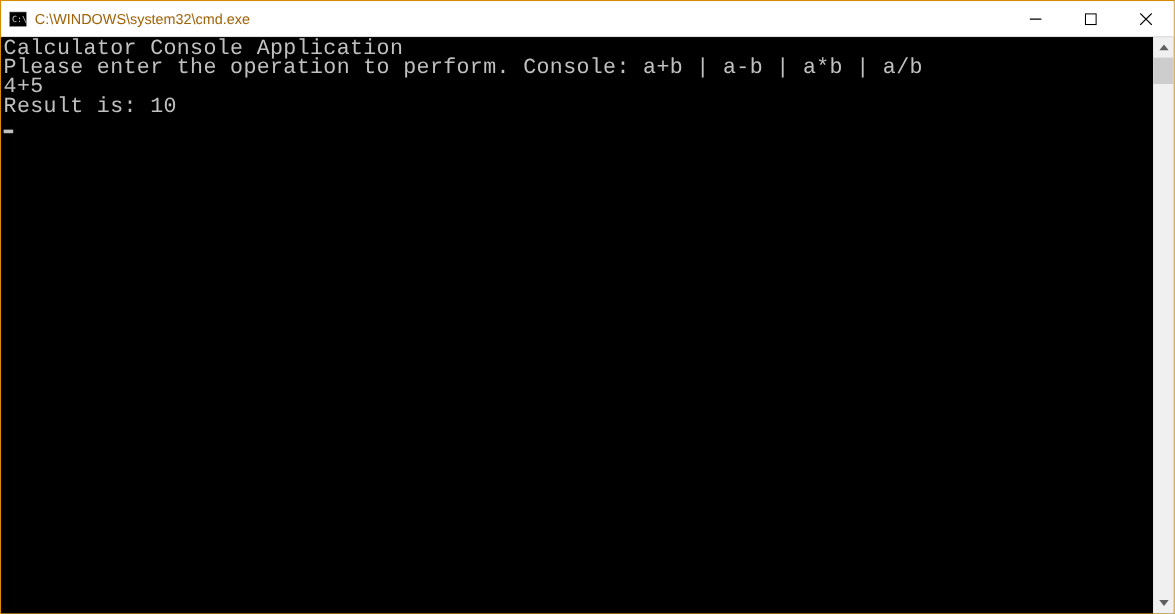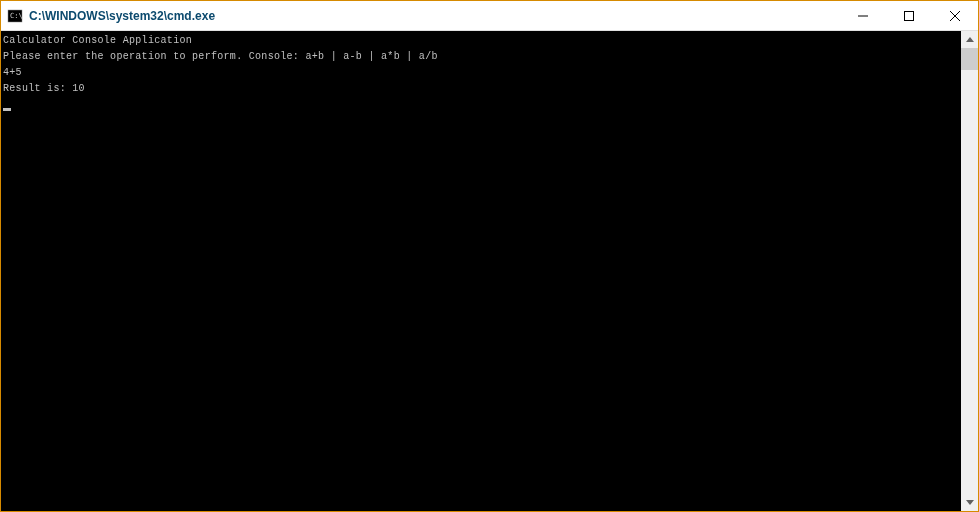--- a/index.html
+++ b/index.html
@@ -33,23 +33,22 @@
     .titlebar-icon {
       width: 16px;
       height: 16px;
       margin-right: 6px;
       display: flex;
       align-items: center;
       justify-content: center;
     }
     .titlebar-title {
       font-size: 12px;
-      color: #0c4a6e;
+      color: #a16207;
       flex: 1;
-      font-weight: bold;
     }
     .window-controls {
       display: flex;
       height: 100%;
     }
     .window-control {
       width: 46px;
       height: 100%;
       display: flex;
       align-items: center;
@@ -62,21 +61,21 @@
       flex: 1;
       display: flex;
       background: #000;
       position: relative;
     }
     .console-text {
       flex: 1;
       background: #000;
       color: #c0c0c0;
       font-family: Consolas, "Courier New", monospace;
-      font-size: 10px;
+      font-size: 18px;
       line-height: 16px;
       padding: 2px 0 0 2px;
       white-space: pre;
       overflow: hidden;
       letter-spacing: 0.3px;
     }
     .cursor {
       display: inline-block;
       width: 8px;
       height: 3px;

